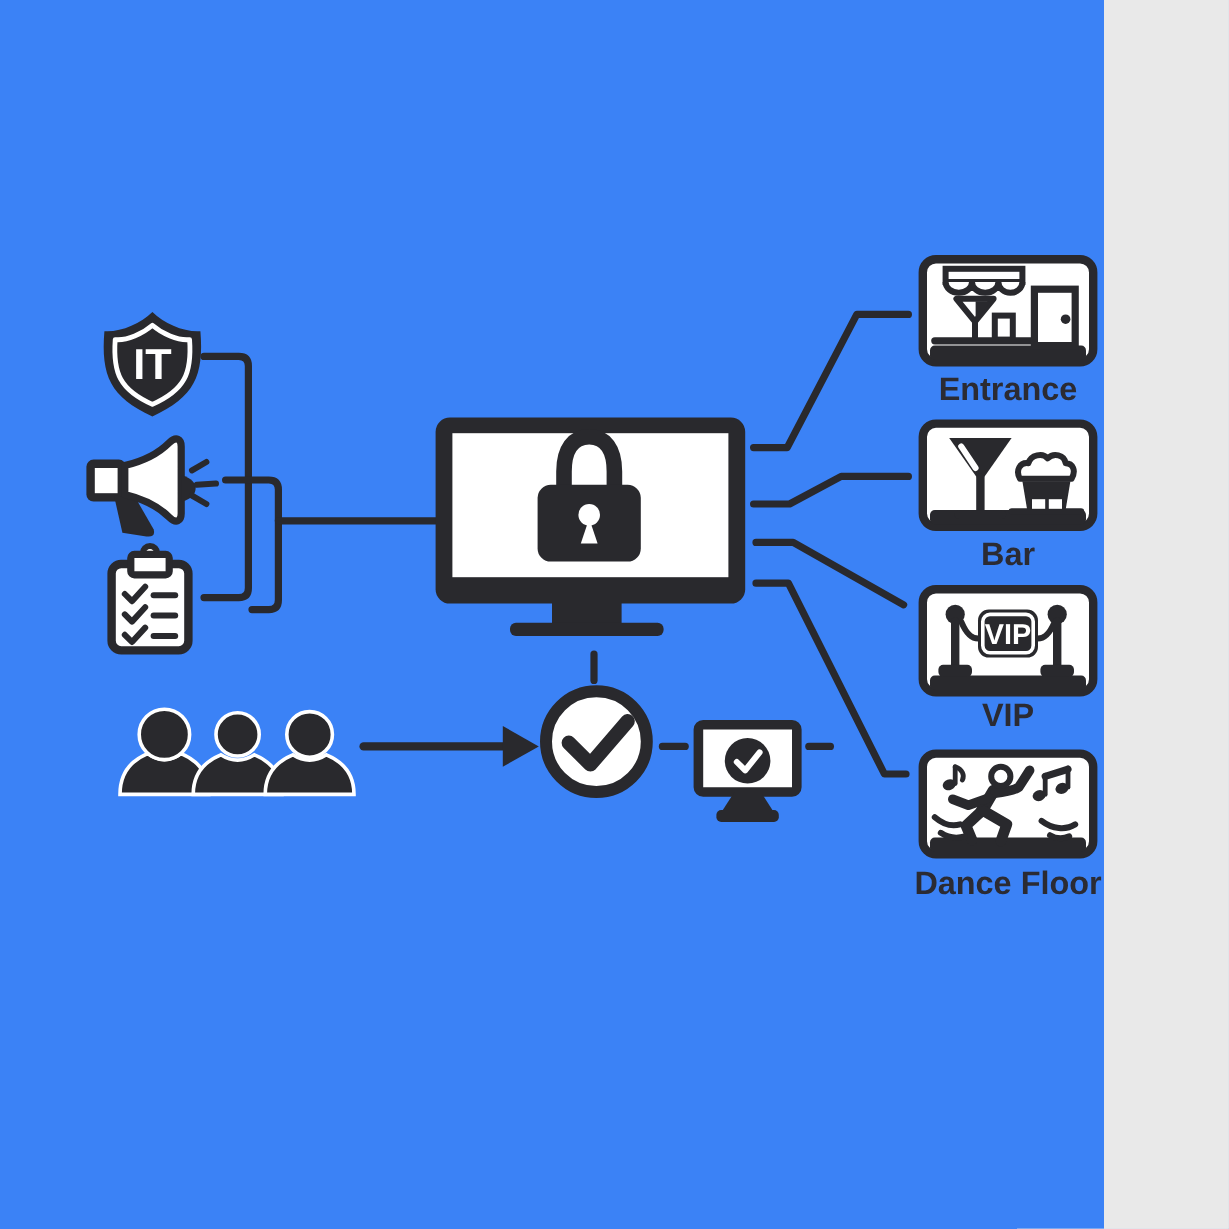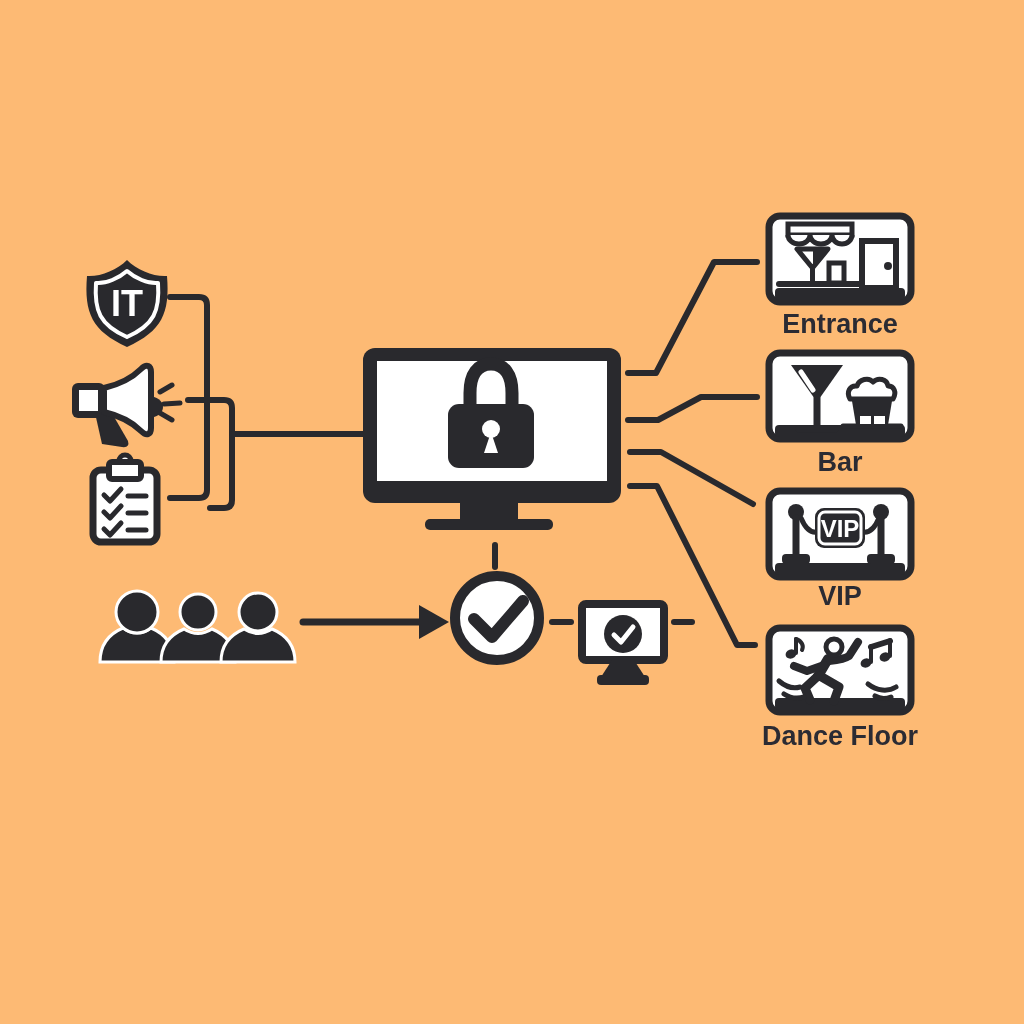--- a/index.html
+++ b/index.html
@@ -1,16 +1,16 @@
 <!DOCTYPE html>
 <html><head>
 <meta charset="utf-8">
 <style>
   html,body{margin:0;padding:0;background:#e9e9e9;}
-  #canvas{position:relative;width:1024px;height:1024px;background:#fdba74;overflow:hidden;
+  #canvas{position:relative;width:920px;height:1024px;background:#3b82f6;overflow:hidden;
           font-family:"Liberation Sans",sans-serif;}
   svg{position:absolute;left:0;top:0;}
   .ink{fill:#29292d;}
   .wht{fill:#ffffff;}
   .ln{stroke:#29292d;fill:none;stroke-linecap:round;stroke-linejoin:round;}
   .wln{stroke:#ffffff;fill:none;stroke-linecap:round;stroke-linejoin:round;}
   .lbl{font-family:"Liberation Sans",sans-serif;font-weight:600;font-size:27px;fill:#2b2b33;}
   .badge-txt{font-family:"Liberation Sans",sans-serif;font-weight:700;fill:#ffffff;}
 </style>
 </head>

